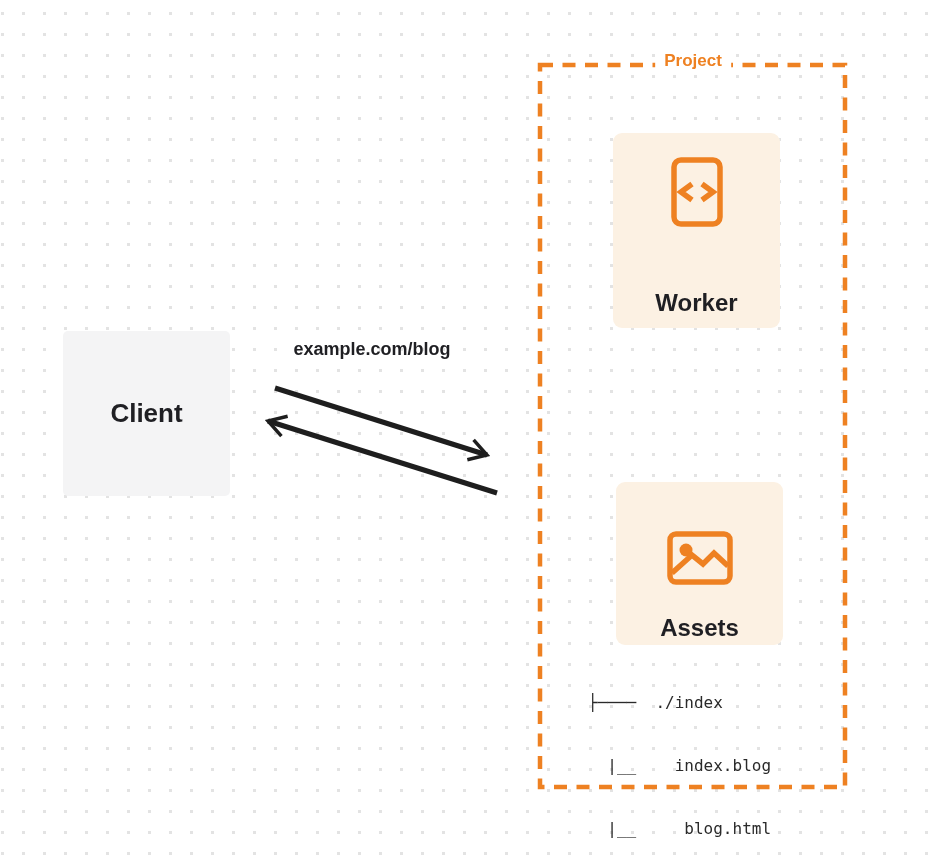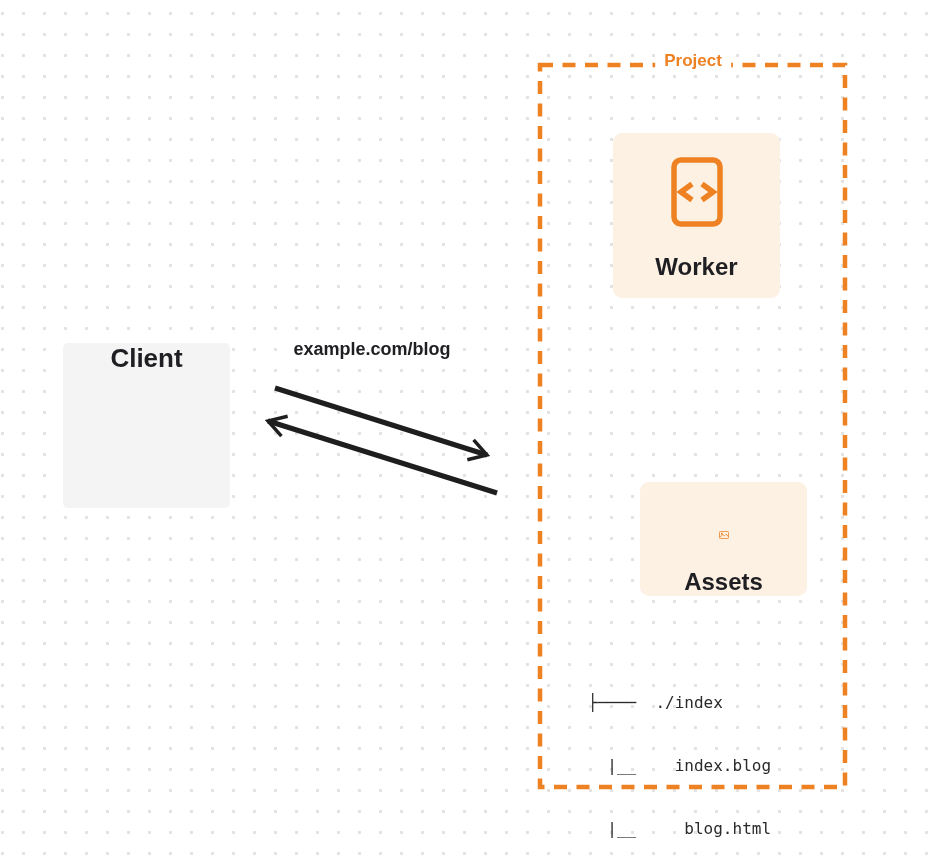--- a/index.html
+++ b/index.html
@@ -22,44 +22,44 @@
     background-size:21px 21px;
     background-position:13px 3px;
     font-family:"Liberation Sans", sans-serif;
   }
   .overlay{position:absolute;left:0;top:0;width:938px;height:860px;}
   .boundary{fill:none;stroke:var(--accent-orange);stroke-width:4.5;stroke-dasharray:13 9.5;}
   .arrow-line{fill:none;stroke:var(--arrow);stroke-width:5;stroke-linecap:butt;}
   .arrowhead-shape{fill:none;stroke:var(--arrow);stroke-width:1.6;stroke-linejoin:miter;}
 
   .client-box{
-    position:absolute;left:63px;top:343px;width:167px;height:165px;
+    position:absolute;left:63px;top:331px;width:167px;height:165px;
     background:var(--client-bg);border-radius:5px;
-    display:flex;align-items:flex-start;justify-content:center;
+    display:flex;align-items:center;justify-content:center;
   }
   .client-box .node-label{font-size:26px;font-weight:bold;color:var(--text-dark);}
 
   .request-label{
     position:absolute;left:372px;top:339px;transform:translateX(-50%);
     font-size:18px;font-weight:bold;color:var(--text-dark);white-space:nowrap;text-align:right;
   }
 
   .project-label{
     position:absolute;left:693px;top:51px;transform:translateX(-50%);
     background:var(--canvas-bg);padding:0 9px;
     font-size:17px;font-weight:bold;color:var(--accent-orange);white-space:nowrap;
   }
 
   .card{
     position:absolute;width:167px;
     background:var(--card-bg);border-radius:9px;
     display:flex;flex-direction:column;align-items:center;
   }
-  .card.worker{left:613px;top:133px;height:165px;padding-top:24px;box-sizing:border-box;}
-  .card.assets{left:640px;top:482px;height:114px;padding-top:49px;box-sizing:border-box;}
+  .card.worker{left:613px;top:133px;height:195px;padding-top:24px;box-sizing:border-box;gap:36px;}
+  .card.assets{left:616px;top:482px;height:163px;padding-top:49px;box-sizing:border-box;}
   .card .node-label{font-size:24px;font-weight:bold;color:var(--text-dark);}
   .card.worker .node-label{margin-top:26px;}
   .card.assets .node-label{margin-top:29px;}
   .icon-stroke{fill:none;stroke:var(--accent-orange);stroke-width:5.5;stroke-linejoin:miter;stroke-linecap:butt;}
   .icon-fill{fill:var(--accent-orange);}
 
   .file-tree{
     position:absolute;left:588px;top:650px;
     font-family:"DejaVu Sans Mono", monospace;
     font-size:16px;line-height:21px;color:var(--tree-text);

